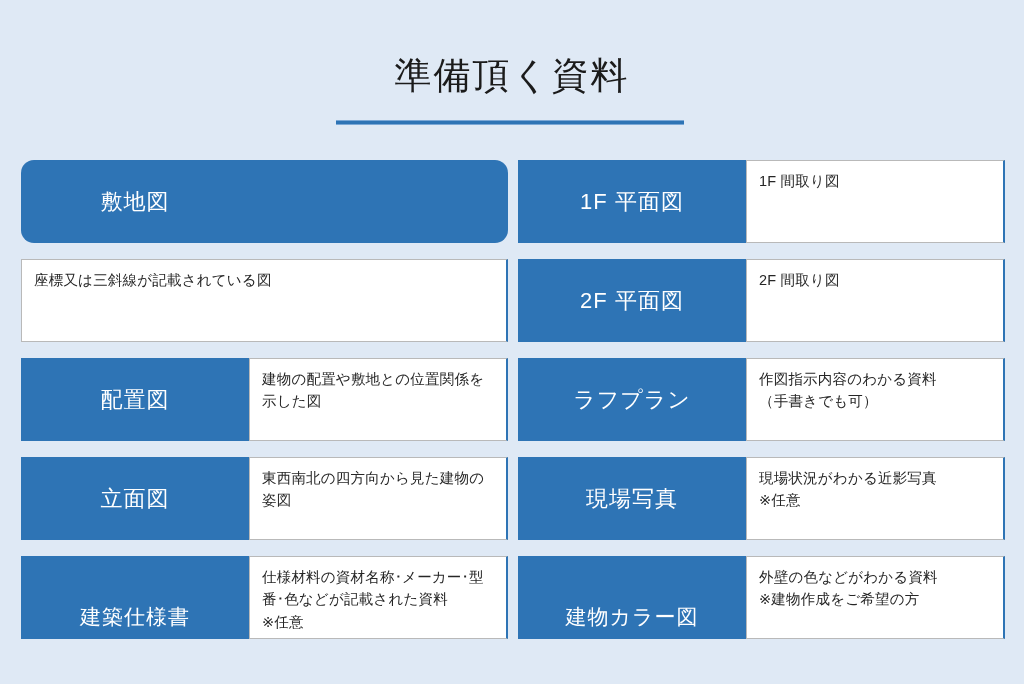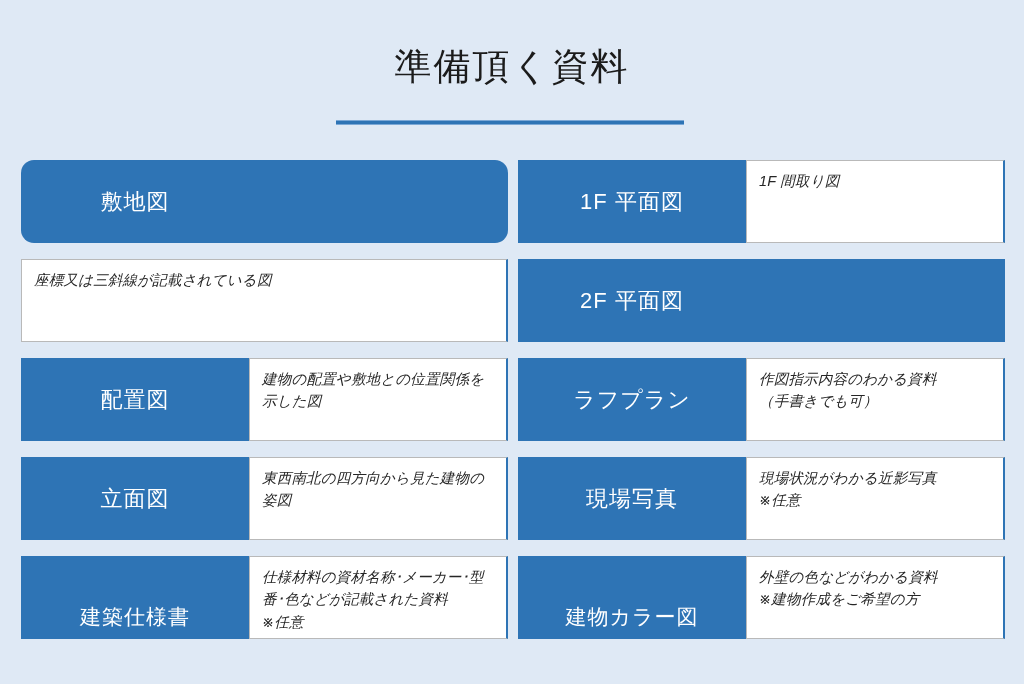--- a/index.html
+++ b/index.html
@@ -31,21 +31,21 @@
     top: 40px;
     width: 1024px;
     text-align: center;
   }
   .slide-title {
     font-size: 37px;
     line-height: 48px;
     color: #1b1b1b;
     letter-spacing: 2px;
     font-weight: 400;
-    margin: 3px;
+    margin: 12px;
     font-family: "Liberation Sans", "DejaVu Sans", sans-serif;
   }
   .title-rule {
     position: absolute;
     left: 336px;
     top: 120px;
     width: 348px;
     height: 5px;
     background: #2e74b5;
     border-top: 1px solid #7ba8d6;
@@ -104,21 +104,20 @@
     box-sizing: border-box;
     margin: 0;
     display: flex;
     align-items: center;
     padding: 8px 10px 4px 12px;
     color: #262626;
     font-size: 14.5px;
     line-height: 1.55;
     letter-spacing: 0.2px;
     white-space: pre-line;
-    font-style: italic;
   }
   .card-desc.top-align {
     align-items: flex-start;
     padding-top: 9px;
   }
 
   
   .card.col-right .card-label {
     flex: 0 0 228px;
   }
@@ -141,20 +140,21 @@
     <div class="card col-right" style="grid-column:2;grid-row:1;">
       <div class="card-label">1F 平面図</div>
       <div class="card-desc top-align">1F 間取り図</div>
     </div>
 
     <div class="card col-left" style="grid-column:1;grid-row:2;">
       <div class="card-desc top-align">座標又は三斜線が記載されている図</div>
     </div>
     <div class="card col-right" style="grid-column:2;grid-row:2;">
       <div class="card-label">2F 平面図</div>
+      <div class="card-desc top-align">2F 間取り図</div>
     </div>
 
     <div class="card col-left" style="grid-column:1;grid-row:3;">
       <div class="card-label">配置図</div>
       <div class="card-desc top-align">建物の配置や敷地との位置関係を示した図</div>
     </div>
     <div class="card col-right" style="grid-column:2;grid-row:3;">
       <div class="card-label">ラフプラン</div>
       <div class="card-desc top-align">作図指示内容のわかる資料
 （手書きでも可）</div>

